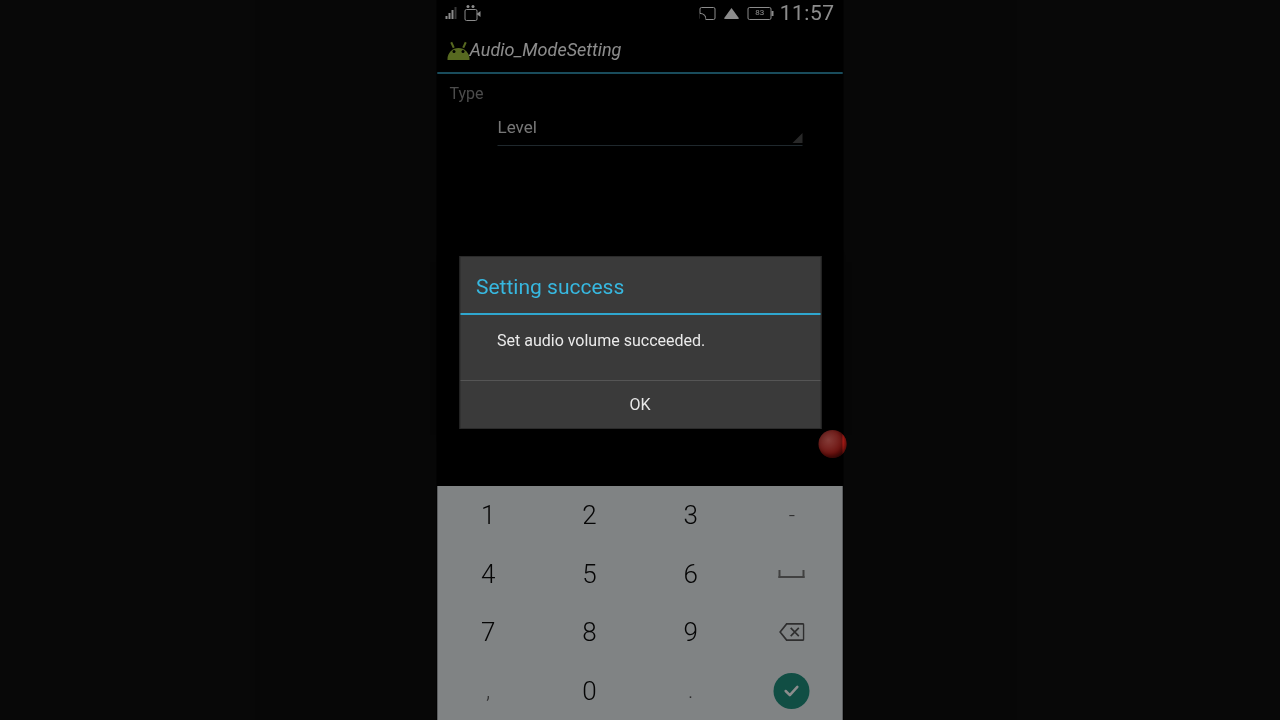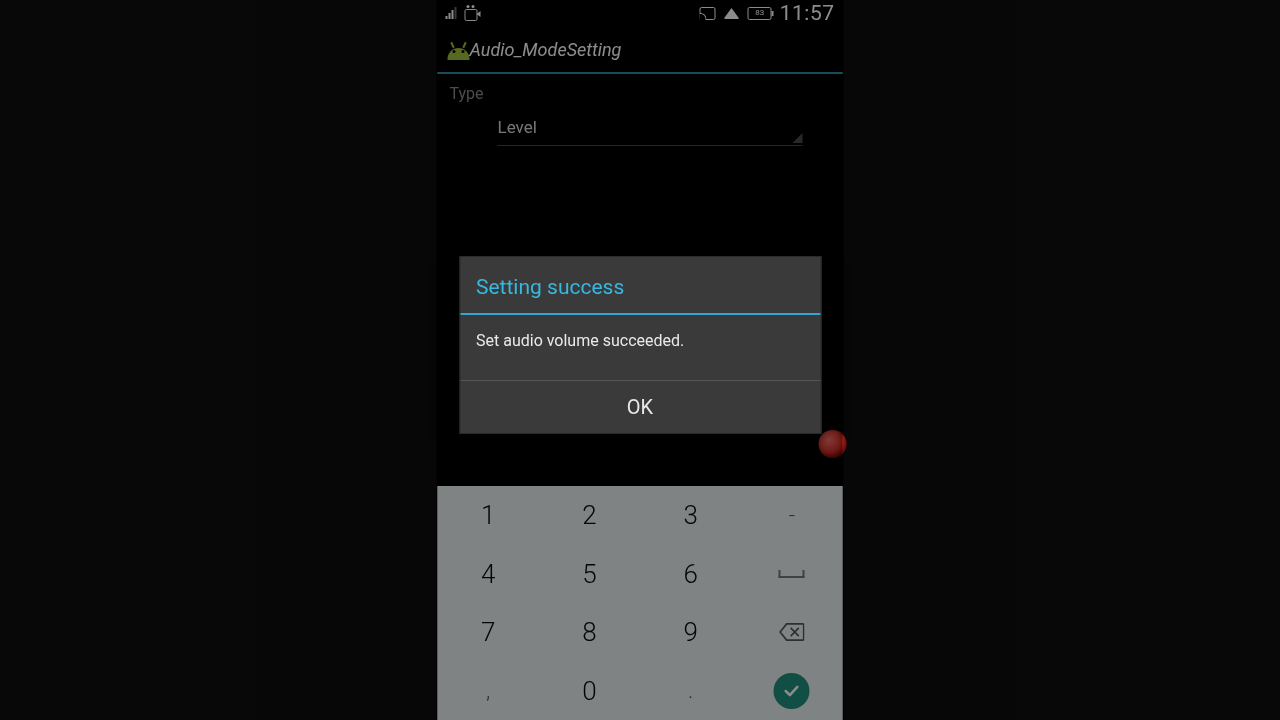--- a/index.html
+++ b/index.html
@@ -53,23 +53,23 @@
   .done .circ svg{width:20px;height:20px;}
   .backsp svg{width:26px;height:20px;}
   .space{color:#555;}
   .space .bar{width:22px;height:6px;border:2px solid #777;border-top:none;}
   
   .rec{position:absolute;right:-4px;top:430px;width:28px;height:28px;border-radius:50%;background:radial-gradient(circle at 35% 35%,#ff746c,#c21f1a 60%,#7d0e0a);box-shadow:inset -2px -2px 4px rgba(0,0,0,.5);z-index:4;}
   
   .dialog{position:absolute;left:50%;top:256px;transform:translateX(-50%);width:360px;background:#3a3a3a;border:1px solid #2a2a2a;z-index:20;box-shadow:0 6px 20px rgba(0,0,0,.6);}
   .dialog .title{color:#37b8e0;font-size:21px;padding:18px 16px 14px;}
   .dialog .sep{height:2px;background:#2fa7cf;}
-  .dialog .msg{color:#eaeaea;font-size:16px;padding:16px 16px 30px;}
+  .dialog .msg{color:#eaeaea;font-size:16px;padding:16px 16px 30px;margin-left:21px;}
   .dialog .btnrow{border-top:1px solid #555;}
-  .dialog .ok{text-align:center;color:#e8e8e8;font-size:20px;padding:14px 0;}
+  .dialog .ok{text-align:center;color:#e8e8e8;font-size:16px;padding:14px 0;}
 </style>
 </head>
 <body>
 
 <div class="stage">
   <div class="bg">
       <div class="veil"></div>
     </div>
 
   <div class="phone">

